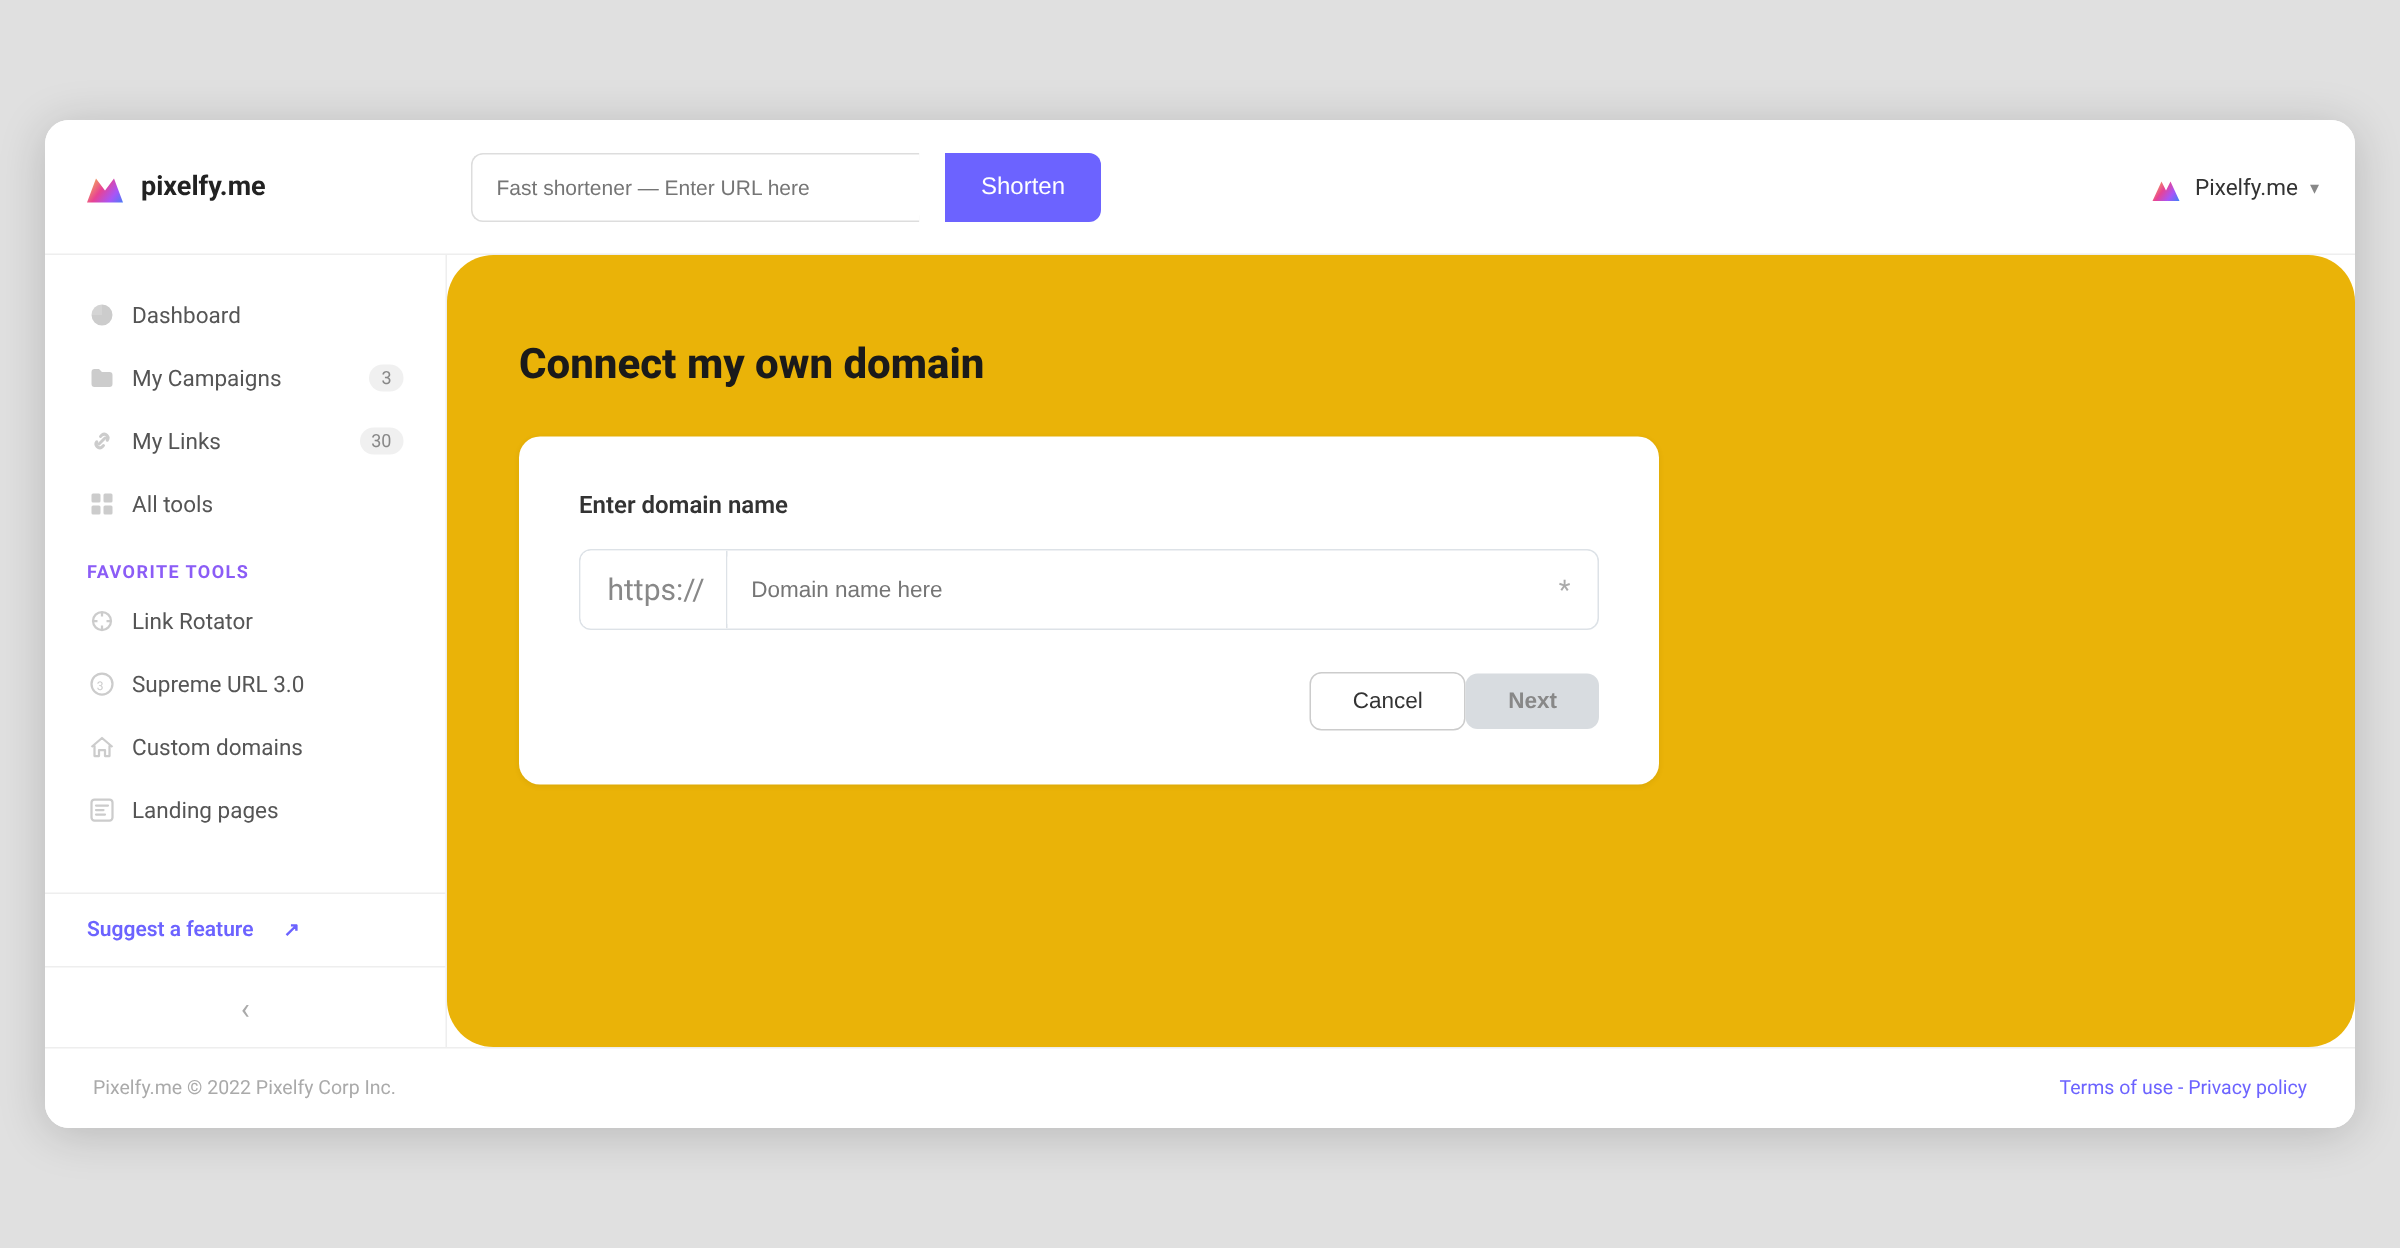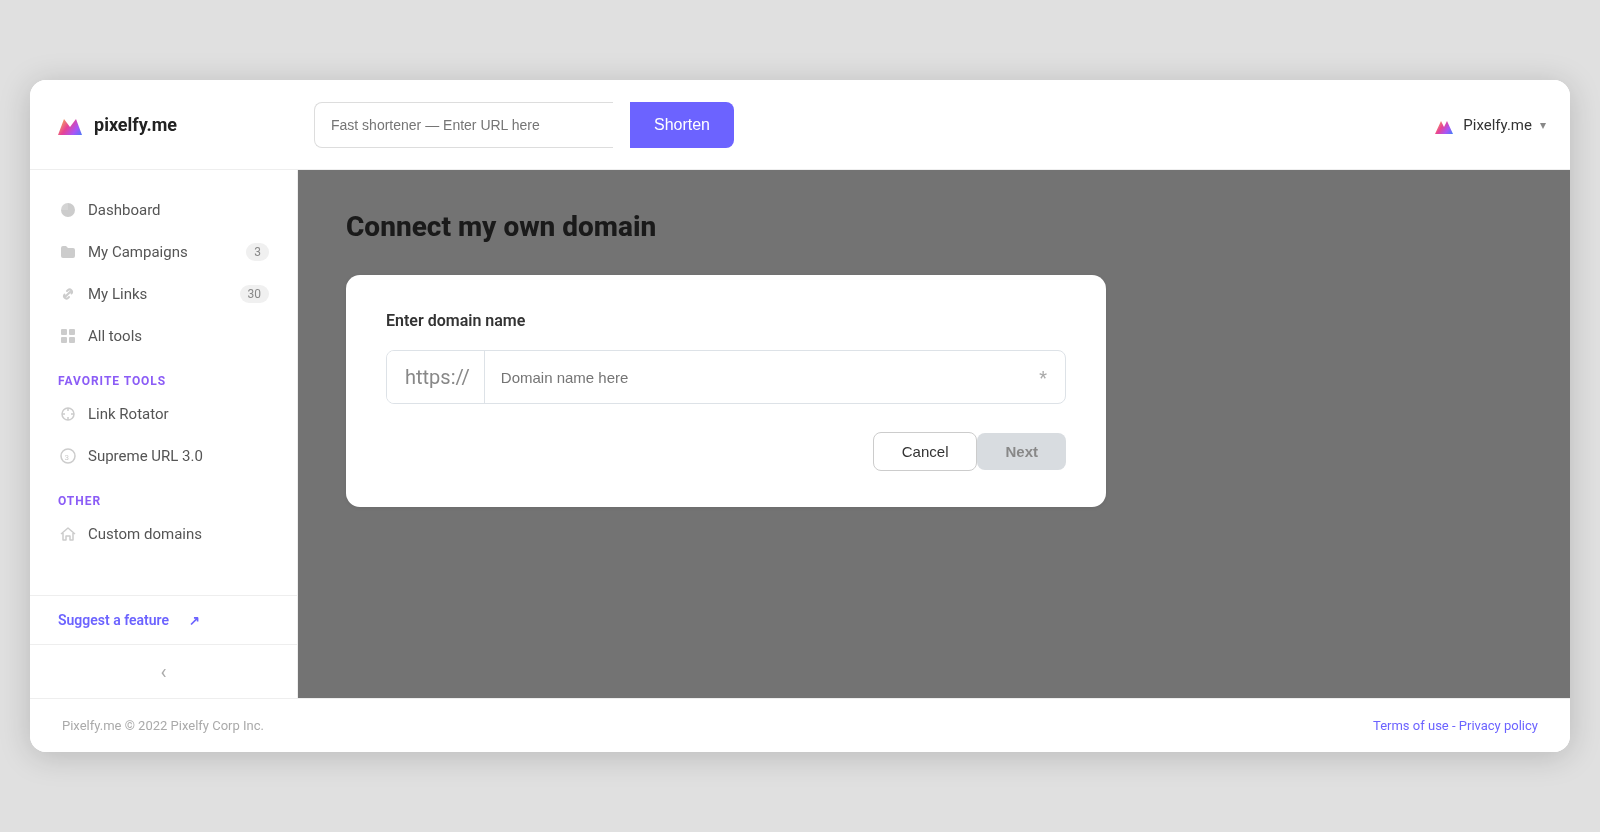--- a/index.html
+++ b/index.html
@@ -173,23 +173,24 @@
       height: 54px;
       border-top: 1px solid #eee;
       cursor: pointer;
       color: #aaa;
       font-size: 20px;
     }
 
     
     .content {
       flex: 1;
-      background: #737373;
-      padding: 40px 48px;
+      background: #eab308;
+      padding: 56px 48px;
       overflow-y: auto;
+      border-radius: 31px;
     }
     .page-title {
       font-size: 28px;
       font-weight: 800;
       color: #1a1a1a;
       margin-bottom: 32px;
     }
     .card {
       background: #fff;
       border-radius: 14px;
@@ -384,28 +385,36 @@
         <div class="sidebar-item">
           <span class="sidebar-item-icon">
             <svg width="18" height="18" viewBox="0 0 18 18" fill="none">
                 <circle cx="9" cy="9" r="7" stroke="#ccc" stroke-width="1.5"></circle>
                 <text x="5.5" y="13" font-size="8" fill="#ccc">3</text>
               </svg>
           </span>
           <span class="sidebar-item-label">Supreme URL 3.0</span>
         </div>
 
-        <div class="sidebar-section-title">OTHER</div>
         <div class="sidebar-item">
           <span class="sidebar-item-icon">
             <svg width="18" height="18" viewBox="0 0 18 18" fill="none">
                 <path d="M2 9L9 3l7 6M4 8v7h3v-4h4v4h3V8" stroke="#ccc" stroke-width="1.5" stroke-linejoin="round"></path>
               </svg>
           </span>
           <span class="sidebar-item-label">Custom domains</span>
+        </div>
+        <div class="sidebar-item">
+          <span class="sidebar-item-icon">
+            <svg width="18" height="18" viewBox="0 0 18 18" fill="none">
+                <rect x="2" y="2" width="14" height="14" rx="2" stroke="#ccc" stroke-width="1.5"></rect>
+                <path d="M5 6h8M5 9h5M5 12h6" stroke="#ccc" stroke-width="1.5" stroke-linecap="round"></path>
+              </svg>
+          </span>
+          <span class="sidebar-item-label">Landing pages</span>
         </div>
       </div>
 
       <div class="sidebar-footer">
         <a class="suggest-link">
           <span>Suggest a feature</span>
           <span style="font-size:13px;">↗</span>
         </a>
       </div>
 

